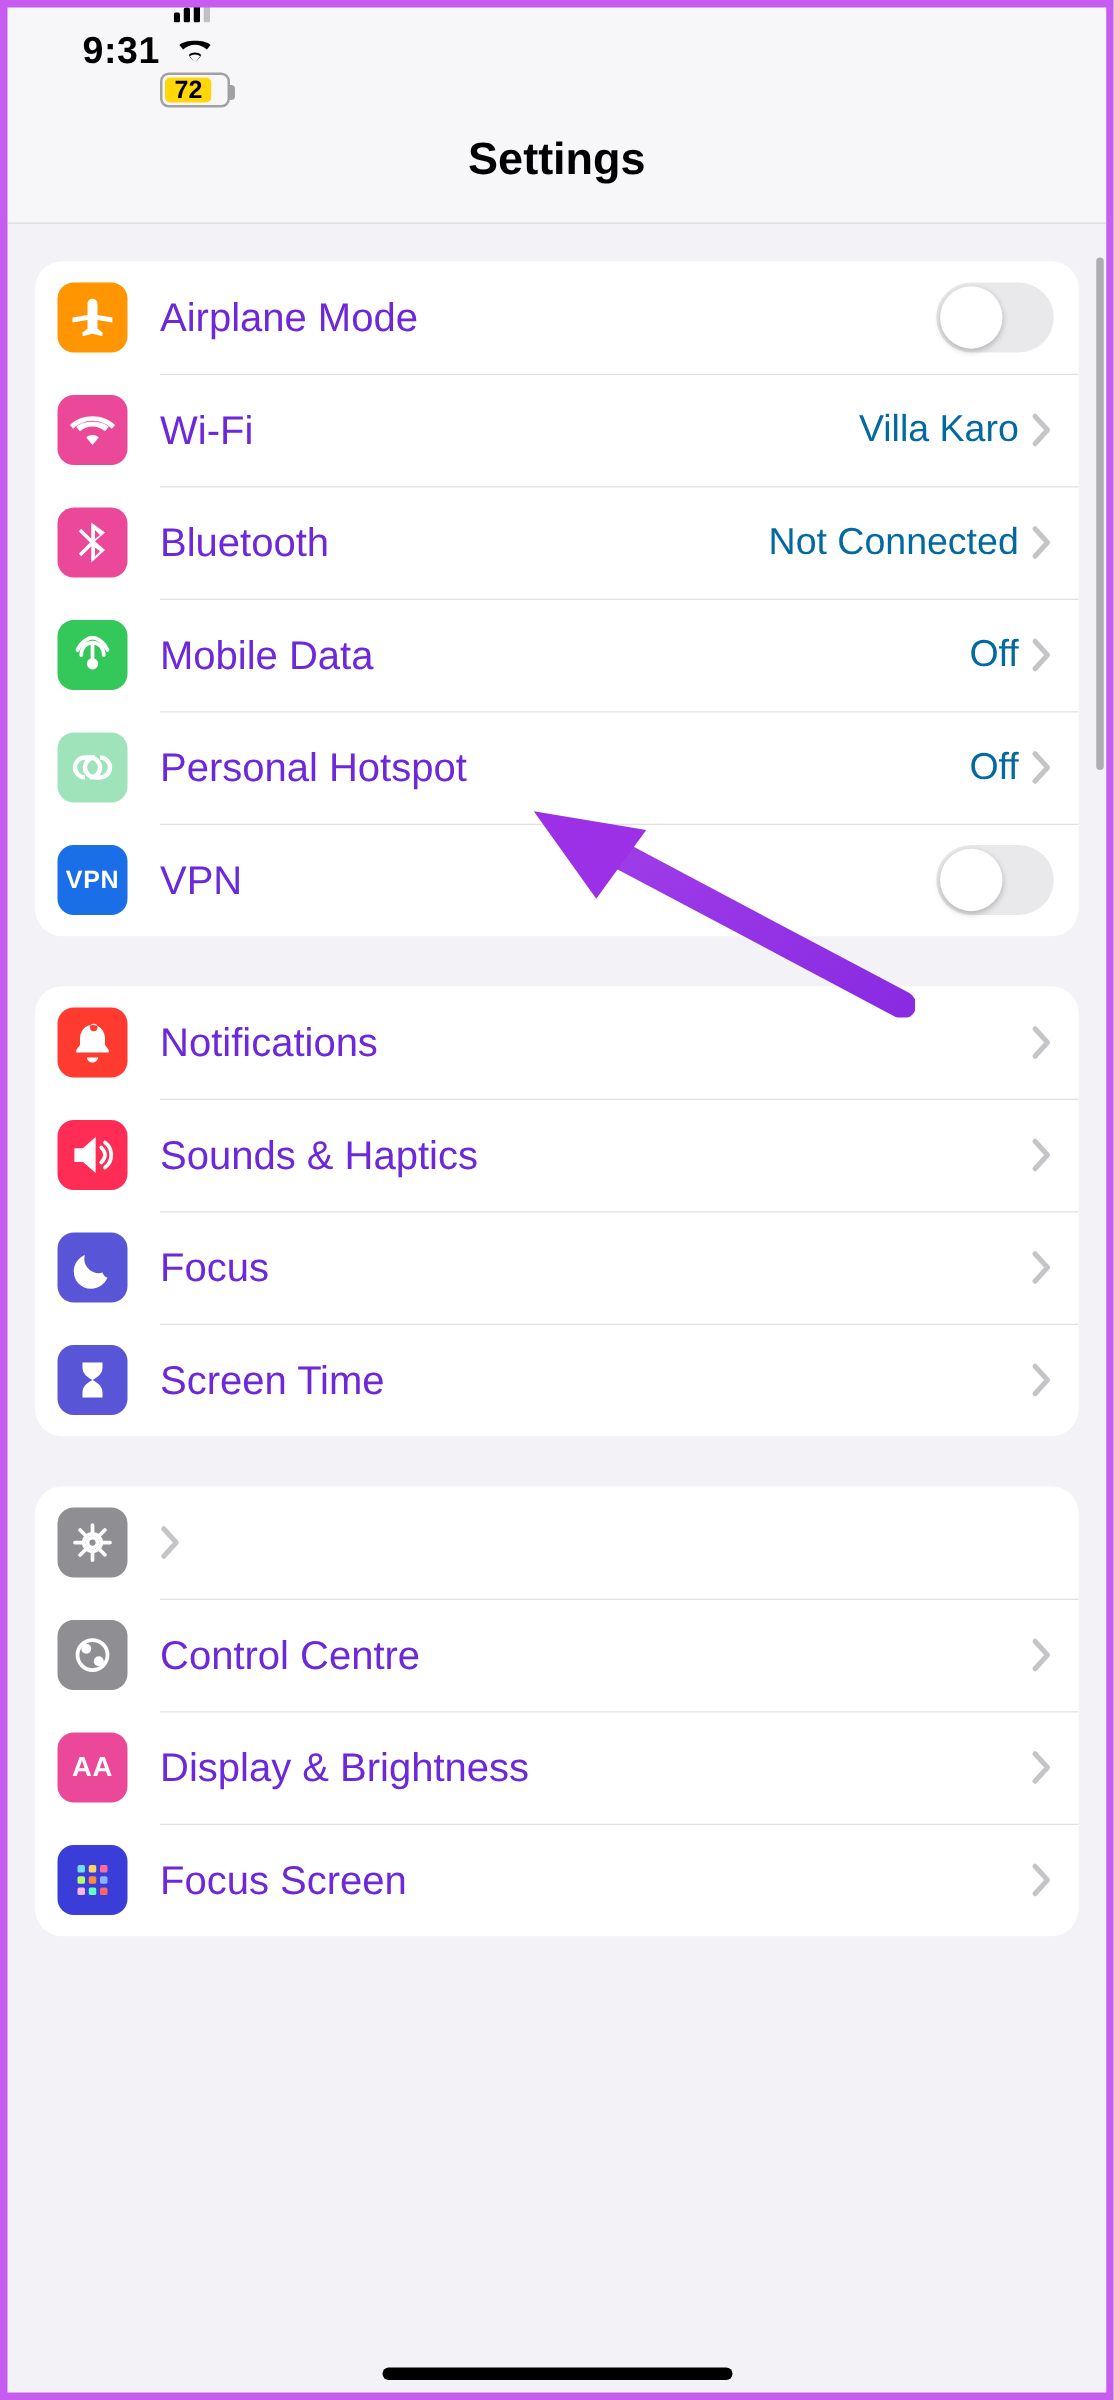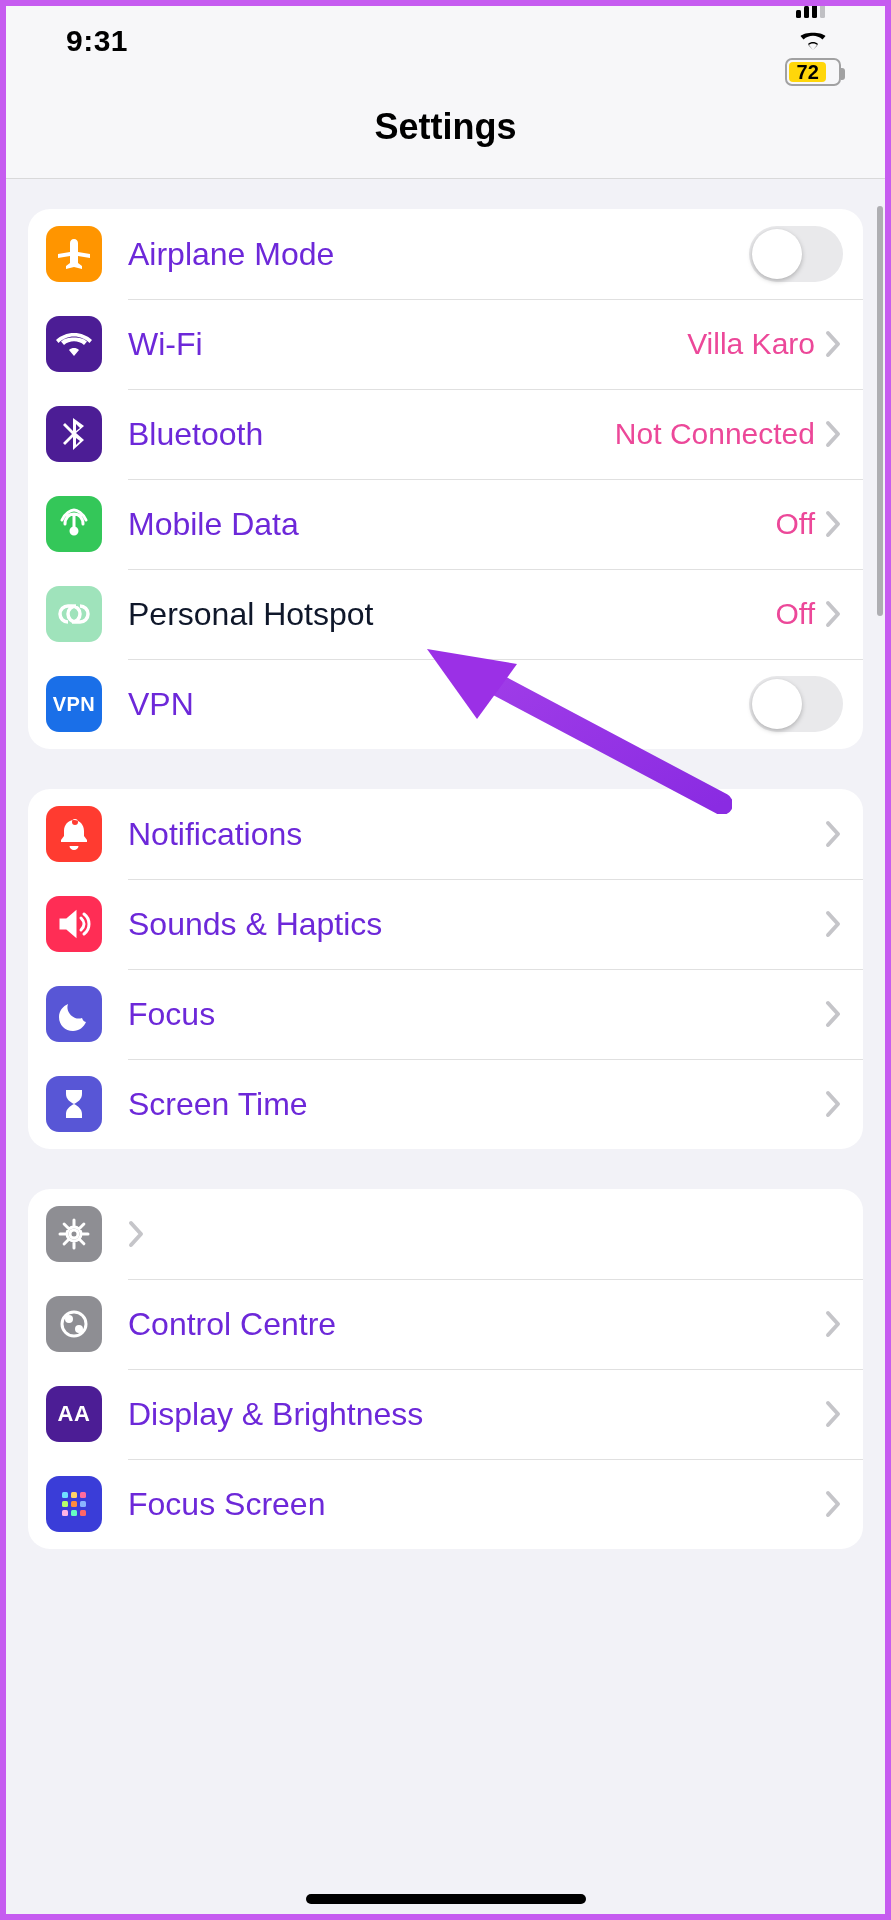--- a/index.html
+++ b/index.html
@@ -16,21 +16,21 @@
     pointer-events: none;
     z-index: 100;
   }
   .phone {
     position: absolute; left: 6px; top: 6px; right: 6px; bottom: 6px;
     background: #f2f2f7;
   }
   
   .status-bar {
     height: 70px;
-    display: flex; align-items: center; justify-content: space-between;
+    display: flex; align-items: center; justify-content: flex-start;
     padding: 0 44px 0 60px;
     background: #f7f7f9;
   }
   .sb-time { font-size: 30px; font-weight: 700; letter-spacing: 0.5px; }
   .sb-right { display: flex; align-items: center; gap: 8px; flex-direction: column; }
   .sb-signal, .sb-wifi, .sb-batt { display: inline-flex; align-items: center; }
   .sb-signal svg, .sb-wifi svg { display:block; }
   .batt-wrap {
     width: 56px; height: 28px; border: 2px solid rgba(0,0,0,0.35);
     border-radius: 7px; position: relative; display:inline-block;
@@ -76,39 +76,39 @@
     height: 1px; background: rgba(0,0,0,0.12);
   }
   .icon {
     width: 56px; height: 56px; border-radius: 13px;
     display: flex; align-items: center; justify-content: center;
     flex: 0 0 56px; margin-right: 26px;
   }
   .icon svg { width: 36px; height: 36px; fill: #fff; }
   .icon-text { color:#fff; font-weight:700; font-size:20px; letter-spacing:0.5px;}
   .label { font-size: 32px; color: #6d28d9; flex: 1; }
-  .value { font-size: 30px; color: #ec4899; margin-right: 10px; }
+  .value { font-size: 30px; color: #0369a1; margin-right: 10px; }
   .chevron { flex: 0 0 18px; color: #c5c5c9; }
   .chevron svg { width: 16px; height: 28px; display:block;}
   .chevron svg path { stroke: #c5c5c9; stroke-width: 4; fill: none; stroke-linecap: round; stroke-linejoin: round;}
-  .disabled .label { color: #0f172a; }
+  .disabled .label { color: #6d28d9; }
 
   
   .toggle {
     width: 94px; height: 56px; border-radius: 28px;
     background: #e9e9eb; position: relative; flex: 0 0 94px;
   }
   .toggle .knob {
     position: absolute; top: 3px; left: 3px;
     width: 50px; height: 50px; border-radius: 50%;
     background: #fff; box-shadow: 0 2px 5px rgba(0,0,0,0.25);
   }
 
   
-  .c-orange{background:#ff9500;} .c-blue{background:#4c1d95;}
+  .c-orange{background:#ff9500;} .c-blue{background:#ec4899;}
   .c-green{background:#34c759;} .c-green-fade{background:#9fe3bb;}
   .c-bluevpn{background:#1a6fe8;}
   .c-red{background:#ff3b30;} .c-red2{background:#ff2d55;}
   .c-indigo{background:#5856d6;} .c-gray{background:#8e8e93;}
   .c-home{background:#3a3dd8;}
 
   
   .scroll-ind {
     position: absolute; right: 2px; top: 200px; width: 6px; height: 410px;
     background: rgba(0,0,0,0.28); border-radius: 3px;

